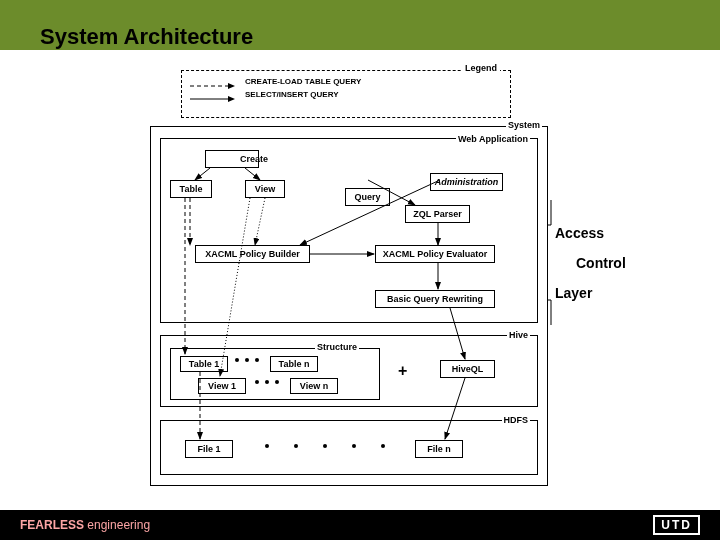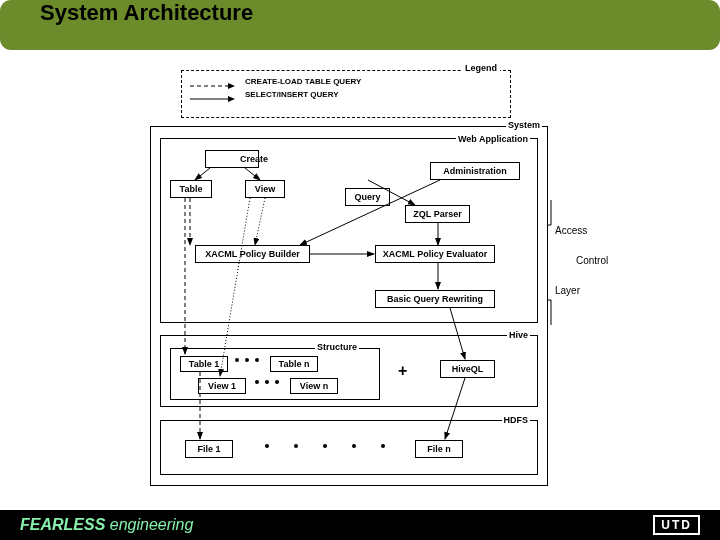--- a/index.html
+++ b/index.html
@@ -1,33 +1,33 @@
 <!DOCTYPE html>
 <html><head>
 <meta charset="utf-8">
 <style>
   * { box-sizing: border-box; margin: 0; padding: 0; }
   body { width: 720px; height: 540px; background: #fff; font-family: Arial, sans-serif; position: relative; overflow: hidden; }
-  .header-bar { background: #6c8c2b; height: 50px; width: 100%; display: flex; align-items: flex-start; padding-left: 40px; border-radius: 11px; }
+  .header-bar { background: #6c8c2b; height: 50px; width: 100%; display: flex; align-items: flex-end; padding-left: 40px; }
   .title { color: #000; font-size: 22px; font-weight: bold; }
   .footer-bar { position: absolute; bottom: 0; left: 0; width: 100%; height: 30px; background: #000; display: flex; align-items: center; justify-content: space-between; padding: 0 20px; }
-  .footer-text { color: #86efac; font-size: 16px; font-style: italic; }
+  .footer-text { color: #fca5a5; font-size: 12px; }
   .footer-text .bold { font-weight: bold; }
   .utd-logo { border: 2px solid #fff; color: #fff; padding: 1px 6px; font-size: 12px; font-weight: bold; letter-spacing: 2px; }
   .diagram-area { position: absolute; top: 70px; left: 150px; width: 440px; height: 420px; }
   .box { position: absolute; border: 1px solid #000; background: #fff; font-size: 9px; font-weight: bold; display: flex; align-items: center; justify-content: center; padding: 2px 4px; }
   .container-box { position: absolute; border: 1px solid #000; background: #fff; }
   .container-label { position: absolute; font-size: 9px; font-weight: bold; background: #fff; padding: 0 2px; }
   .legend { position: absolute; top: 0; left: 31px; width: 330px; height: 48px; border: 1px dashed #000; padding: 4px 8px; }
   .legend-label { position: absolute; top: -8px; right: 10px; font-size: 9px; font-weight: bold; background: #fff; padding: 0 3px; }
   .legend-row { display: flex; align-items: center; height: 13px; text-align: right; }
   .legend-line { width: 45px; height: 10px; margin-right: 10px; position: relative; }
   .legend-text { font-size: 8px; font-weight: bold; }
   svg.arrows { position: absolute; top: 0; left: 0; width: 440px; height: 420px; pointer-events: none; }
-  .side-label { position: absolute; font-size: 10px; font-weight: normal; }
+  .side-label { position: absolute; font-size: 14px; font-weight: bold; }
   .dot { width: 4px; height: 4px; background: #000; border-radius: 50%; display: inline-block; }
   .plus { font-size: 16px; font-weight: bold; }
 </style>
 </head>
 <body>
 
 <div class="header-bar">
   <div class="title">System Architecture</div>
 </div>
 
@@ -58,21 +58,21 @@
   <div class="container-box" style="top:56px; left:0; width:398px; height:360px;"></div>
   <div class="container-label" style="top:50px; right:48px;">System</div>
 
   <div class="container-box" style="top:68px; left:10px; width:378px; height:185px;"></div>
   <div class="container-label" style="top:64px; right:60px;">Web Application</div>
 
   <div class="box" style="top:80px; left:55px; width:48px; height:18px;padding-left:48px;">Create</div>
   <div class="box" style="top:110px; left:20px; width:42px; height:18px;">Table</div>
   <div class="box" style="top:110px; left:95px; width:40px; height:18px;">View</div>
   <div class="box" style="top:92px; left:195px; width:45px; height:18px;margin-top:26px;">Query</div>
-  <div class="box" style="top:92px; left:280px; width:90px; height:18px;">Administration</div>
+  <div class="box" style="top:103px; left:280px; width:73px; height:18px;font-style:italic;">Administration</div>
   <div class="box" style="top:135px; left:255px; width:65px; height:18px;">ZQL Parser</div>
   <div class="box" style="top:175px; left:225px; width:120px; height:18px;">XACML Policy Evaluator</div>
   <div class="box" style="top:175px; left:45px; width:115px; height:18px;">XACML Policy Builder</div>
   <div class="box" style="top:220px; left:225px; width:120px; height:18px;">Basic Query Rewriting</div>
 
   <div class="side-label" style="top:155px; left:405px;">Access</div>
   <div class="side-label" style="top:185px; left:426px;">Control</div>
   <div class="side-label" style="top:215px; left:405px;">Layer</div>
   <svg style="position:absolute; top:130px; left:398px;" width="6" height="125">
       <line x1="3" y1="0" x2="3" y2="25" stroke="#000"></line>

